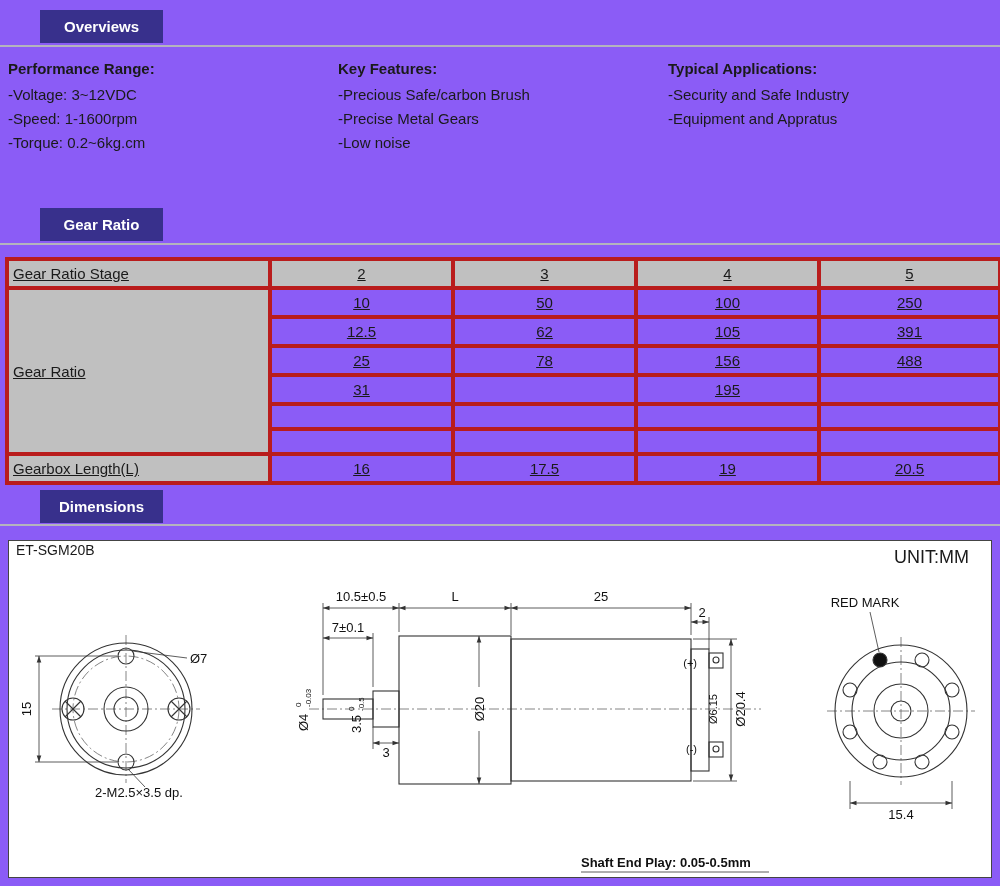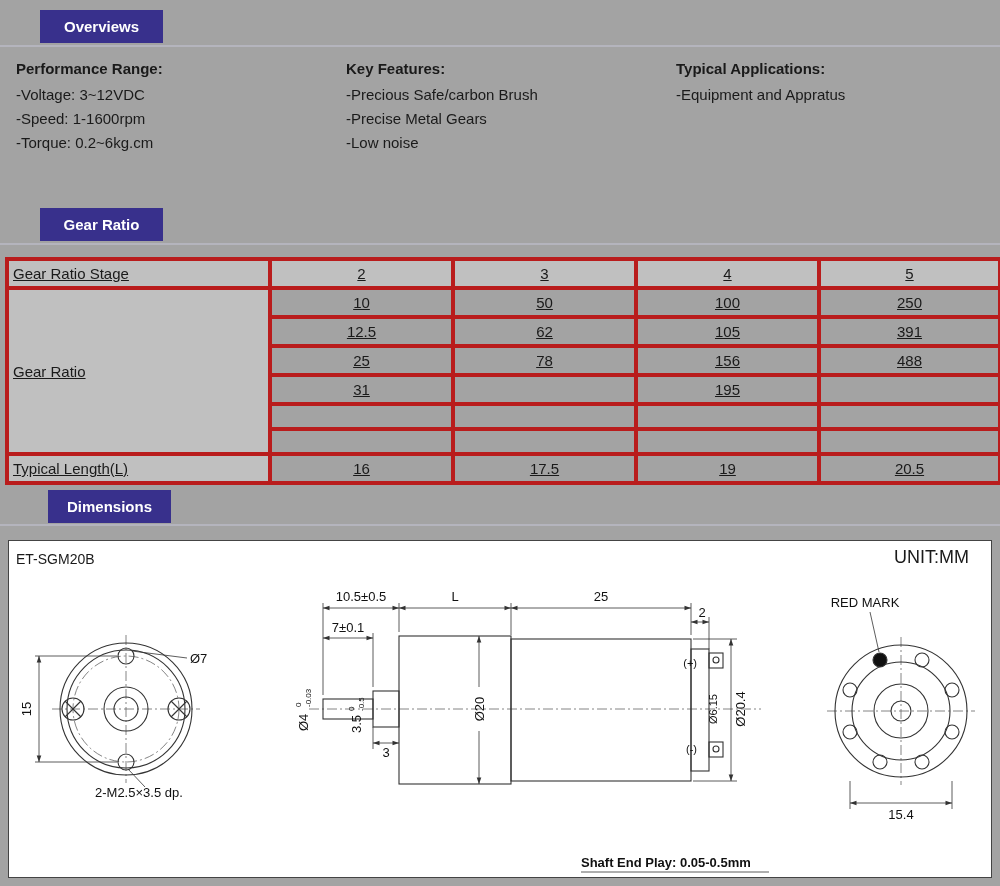--- a/index.html
+++ b/index.html
@@ -1,40 +1,40 @@
 <!DOCTYPE html>
 <html style="--banner: #38308c; --table_gray: #c0c0c0; --rule: #b4b4bd;"><head>
 <meta charset="utf-8">
 <style>
   * { margin:0; padding:0; box-sizing:border-box; }
   html,body { background:#fff; }
   body { font-family:"Liberation Sans", sans-serif; color:#1a1a1a; }
-  .page { position:relative; width:1000px; height:886px; background:#a3a3a3; overflow:hidden; }
+  .page { position:relative; width:1000px; height:886px; background:#8b5cf6; overflow:hidden; }
 
   .banner {
     position:absolute; left:40px; width:123px; height:33px;
     background:var(--banner, #38308c); color:#fff;
     font-size:15px; font-weight:bold;
     display:flex; align-items:center; justify-content:center;
   }
   .rule { position:absolute; left:0; width:1000px; height:2px; background:var(--rule, #b4b4bd); }
 
-  .ovcol { position:absolute; font-size:15px;margin-left:8px; }
+  .ovcol { position:absolute; font-size:15px; }
   .ovhead { font-weight:bold; font-size:15px; margin-bottom:6px; }
   .ovitem { line-height:24px; }
 
   table.gr { position:absolute; top:257px; left:5px; width:993px;
     border-collapse:collapse; table-layout:fixed; font-size:15px; }
   .gr td { border:4px solid #b91c1c; height:25px; text-align:center; padding:4px; overflow:hidden; white-space:nowrap;text-decoration:underline; }
   .gr td.lab { background:var(--table_gray, #c0c0c0); text-align:left; padding-left:4px; }
   .gr tr.hdr td { background:var(--table_gray, #c0c0c0); }
 
   .drawbox { position:absolute; top:540px; left:8px; width:984px; height:338px;
     border:1px solid #444; background:#fff; }
-  .model { position:absolute; left:7px; top:10px; font-size:14px; }
+  .model { position:absolute; left:7px; top:1px; font-size:14px; }
   .unit  { position:absolute; right:22px; top:6px; font-size:18px; }
 
   svg.draw { position:absolute; left:0; top:0; }
   svg.draw text { font-family:"Liberation Sans", sans-serif; font-size:13px; fill:#111; }
   svg.draw text.tol { font-size:8px; }
   svg.draw text.small { font-size:11px; }
   svg.draw text.bold { font-weight:bold; }
   .ln circle, .ln rect, .ln line { stroke:#333; stroke-width:1.1; fill:none; }
   svg.draw .cl { stroke:#666; stroke-width:0.8; fill:none; stroke-dasharray:10 3 2 3; }
   svg.draw .ext { stroke:#333; stroke-width:0.8; fill:none; }
@@ -59,20 +59,21 @@
 
   <div class="ovcol" style="left:338px; top:60px;">
     <div class="ovhead">Key Features:</div>
     <div class="ovitem">-Precious Safe/carbon Brush</div>
     <div class="ovitem">-Precise Metal Gears</div>
     <div class="ovitem">-Low noise</div>
   </div>
 
   <div class="ovcol" style="left:668px; top:60px;">
     <div class="ovhead">Typical Applications:</div>
+    <div class="ovitem">-Security and Safe Industry</div>
     <div class="ovitem">-Equipment and Appratus</div>
   </div>
 
   <div class="banner" style="top:208px;">Gear Ratio</div>
   <div class="rule" style="top:243px;"></div>
 
   <table class="gr">
     <colgroup>
       <col style="width:263px">
         <col style="width:183px">
@@ -119,30 +120,30 @@
       <td></td>
       <td></td>
     </tr>
     <tr>
       <td></td>
       <td></td>
       <td></td>
       <td></td>
     </tr>
     <tr>
-      <td class="lab">Typical Length(L)</td>
+      <td class="lab">Gearbox Length(L)</td>
       <td>16</td>
       <td>17.5</td>
       <td>19</td>
       <td>20.5</td>
     </tr>
   </tbody>
     </table>
 
-  <div class="banner" style="top:490px;margin-left:8px;">Dimensions</div>
+  <div class="banner" style="top:490px;">Dimensions</div>
   <div class="rule" style="top:524px;"></div>
 
   <div class="drawbox">
     <svg class="draw" width="982" height="336" viewBox="0 0 982 336">
       <defs>
         <marker id="ar" viewBox="0 0 10 10" refX="9.5" refY="5" markerWidth="9" markerHeight="9" orient="auto-start-reverse">
           <path d="M0.5,1.8 L9.5,5 L0.5,8.2 z" fill="#333"></path>
         </marker>
       </defs>
 

